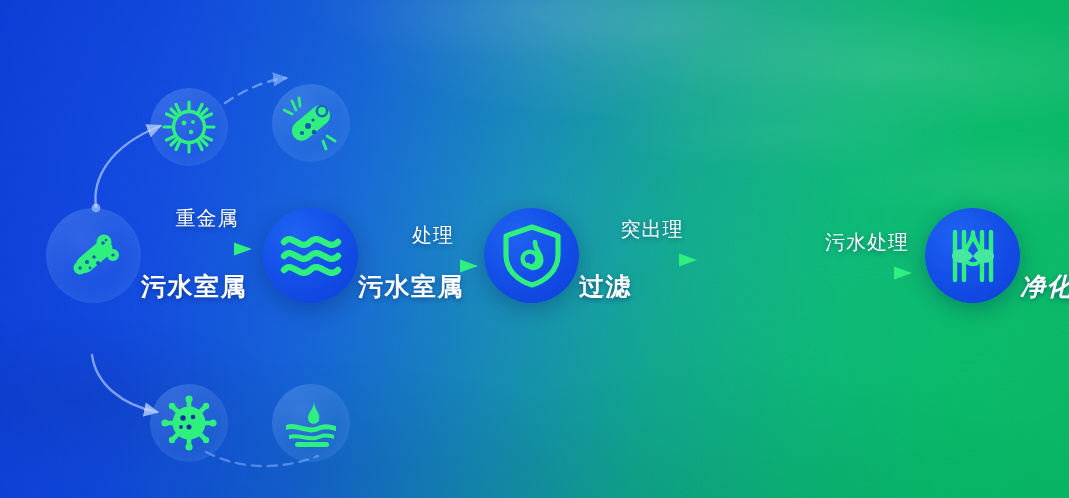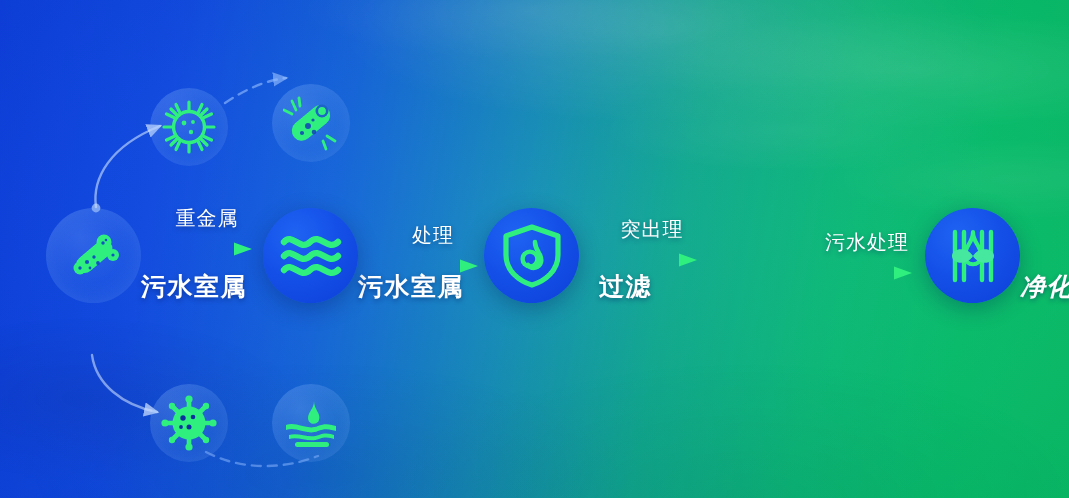--- a/index.html
+++ b/index.html
@@ -147,21 +147,21 @@
         <g fill="none" stroke="#2ff07f" stroke-width="6.4" stroke-linecap="round">
           <path d="M4,12 C12,2 20,22 30,12 C40,2 48,22 58,12"></path>
           <path d="M4,26 C12,16 20,36 30,26 C40,16 48,36 58,26"></path>
           <path d="M4,40 C12,30 20,50 30,40 C40,30 48,50 58,40"></path>
         </g>
       </svg>
     </div>
     <div class="label">污水室属</div>
   </div>
 
-  <div class="node" style="left:484px;top:208px;gap:20px;">
+  <div class="node" style="left:484px;top:208px;">
     <div class="disc solid">
       <svg width="62" height="64" viewBox="0 0 62 64">
         <path d="M31,3 L57,12 V31 C57,47 44,57 31,61 C18,57 5,47 5,31 V12 Z" fill="none" stroke="#2ff07f" stroke-width="5.2" stroke-linejoin="round"></path>
         <path d="M34,18 C34,28 42,30 40,38 C38.6,44 31,46 27,41" fill="none" stroke="#2ff07f" stroke-width="4.6" stroke-linecap="round"></path>
         <circle cx="29" cy="35" r="7.4" fill="none" stroke="#2ff07f" stroke-width="4.4"></circle>
       </svg>
     </div>
     <div class="label">过滤</div>
   </div>
 

